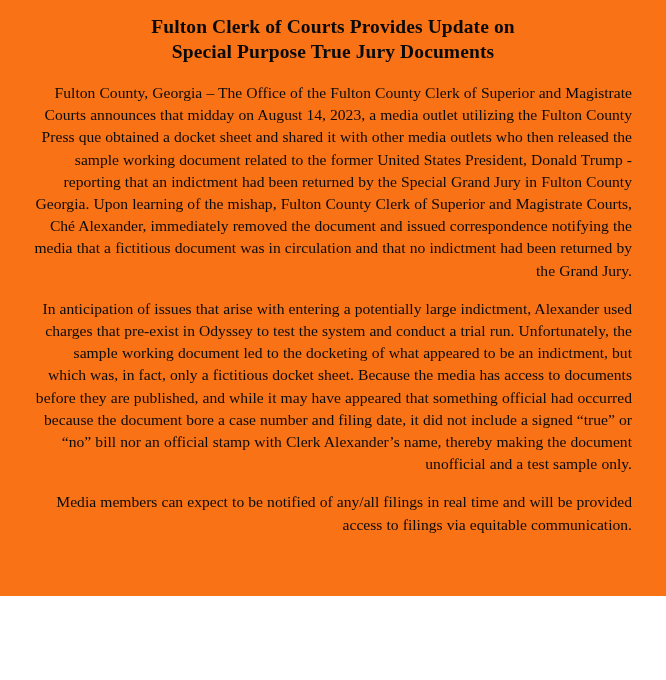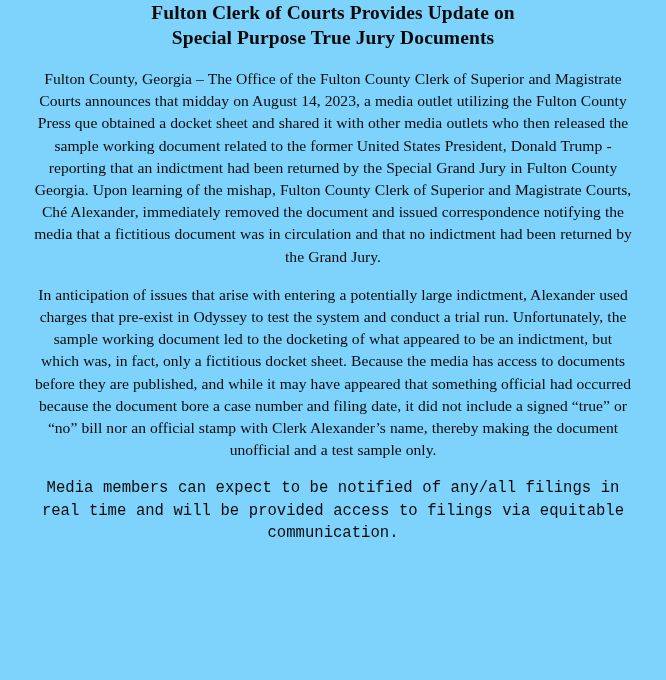--- a/index.html
+++ b/index.html
@@ -9,46 +9,45 @@
   body {
     width: 666px;
     height: 680px;
     background: #ffffff;
     font-family: "Liberation Serif", serif;
     color: #0a0a0a;
     overflow: hidden;
   }
   .page {
     width: 666px;
-    height: 680px;
+    height: 596px;
     box-sizing: border-box;
-    padding: 0 34px 0 34px;
-    background: #7dd3fc;
+    padding: 14px 34px 0 34px;
+    background: #f97316;
   }
   .doc-title {
     text-align: center;
     font-weight: bold;
     font-size: 19.5px;
     line-height: 25px;
     margin: 0 0 18px 0;
     letter-spacing: 0.1px;
   }
   .doc-title .line {
     display: block;
   }
   .body-text p {
     margin: 0 0 16px 0;
     font-size: 15.6px;
     line-height: 22.2px;
-    text-align: center;
+    text-align: right;
     word-spacing: 0.2px;
   }
   .body-text p:last-of-type {
     margin-bottom: 12px;
-    font-family: Liberation Mono, monospace;
   }
 </style>
 </head>
 <body>
 
 <div class="page">
 
   <div class="doc-title">
     <span class="line">Fulton Clerk of Courts Provides Update on</span>
     <span class="line">Special Purpose True Jury Documents</span>

